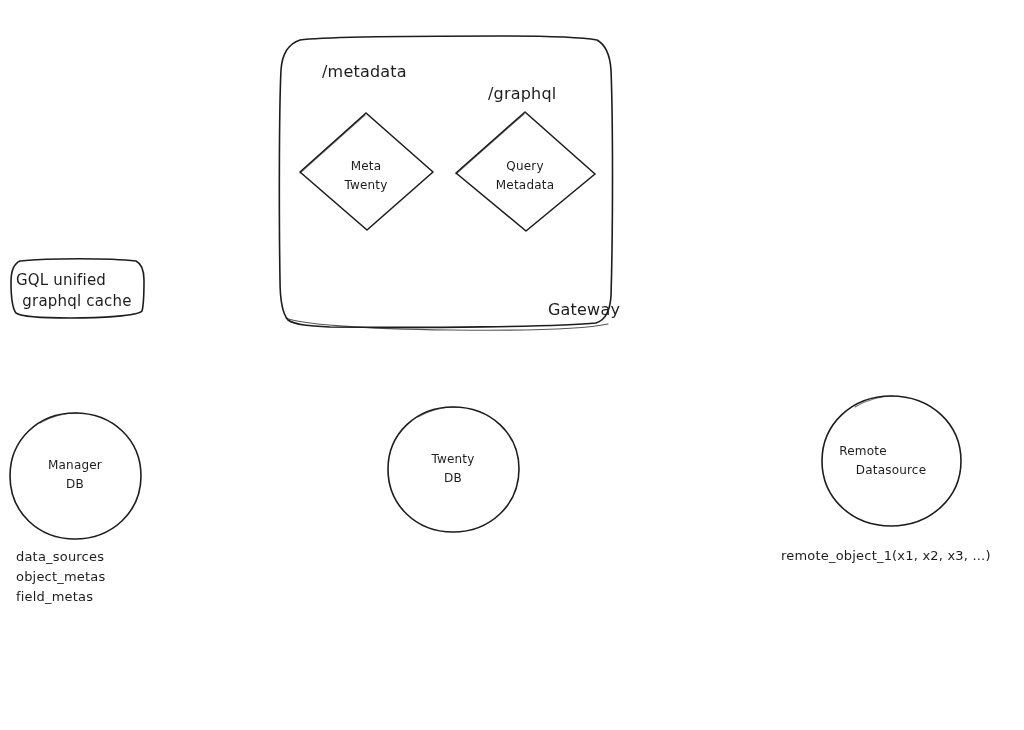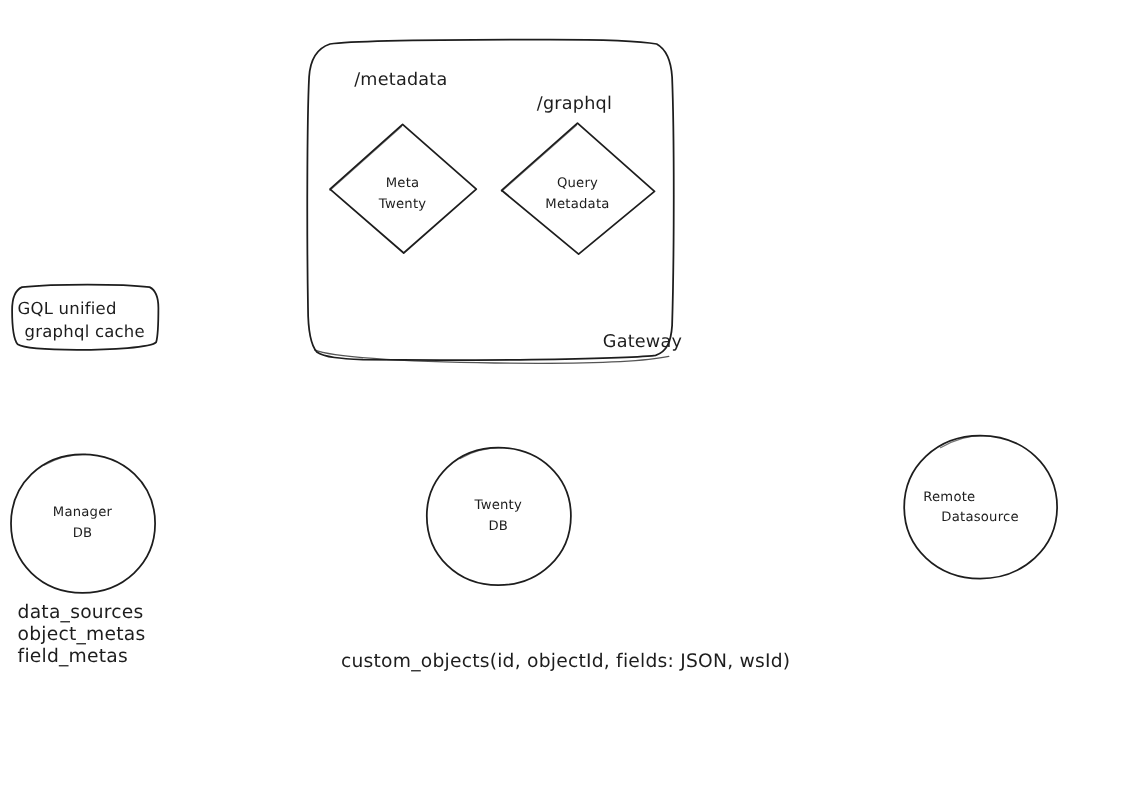--- a/index.html
+++ b/index.html
@@ -40,21 +40,21 @@
     font-size: 16px;
   }
   .gateway-text {
     font-size: 16px;
   }
   .schema-text {
     font-size: 15px;
     line-height: 21px;
   }
   .tbl-text {
-    font-size: 17px;
+    font-size: 13px;
     line-height: 20px;
   }
   svg { display: block; }
   svg path, svg ellipse, svg rect, svg polygon {
     vector-effect: non-scaling-stroke;
   }
 </style>
 </head>
 <body>
 
@@ -136,17 +136,17 @@
   <div class="lbl node-text center" style="left:453px; top:450px;">Twenty</div>
   <div class="lbl node-text center" style="left:453px; top:469px;">DB</div>
 
   <div class="lbl node-text center" style="left:863px; top:442px;">Remote</div>
   <div class="lbl node-text center" style="left:891px; top:461px;">Datasource</div>
 
   <div class="lbl tbl-text" style="left:16px; top:547px;">data_sources</div>
   <div class="lbl tbl-text" style="left:16px; top:567px;text-align:center;">object_metas</div>
   <div class="lbl tbl-text" style="left:16px; top:587px;">field_metas</div>
 
-  <div class="lbl tbl-text" style="left:310px; top:591px;">custom_objects(id, objectId, fields: JSON, wsId)</div>
 
+  <div class="lbl tbl-text" style="left:781px; top:546px;">remote_object_1(x1, x2, x3, ...)</div>
 
 
 </div>
 
 </body></html>

